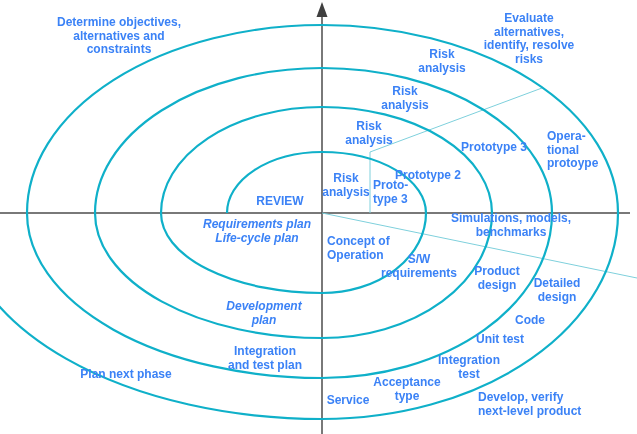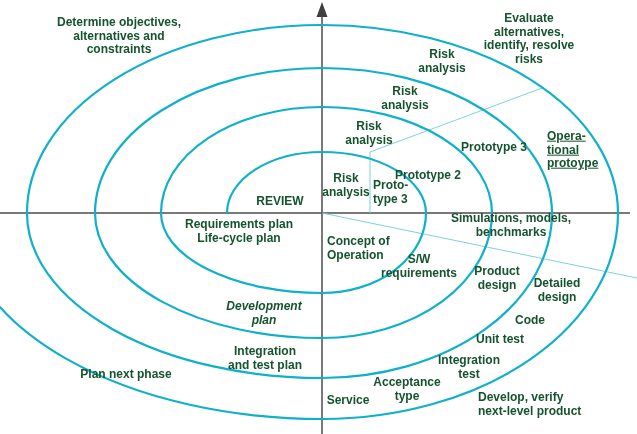--- a/index.html
+++ b/index.html
@@ -12,21 +12,21 @@
   }
   #spiral-svg{position:absolute;left:0;top:0;}
   .lbl{
     position:absolute;
     transform:translate(-50%,-50%);
     text-align:center;
     white-space:pre-line;
     font-size:12px;
     font-weight:600;
     line-height:1.13;
-    color:#14532d;
+    color:#3b82f6;
     pointer-events:none;
   }
   .lbl.left{
     transform:translate(0,-50%);
     text-align:left;
   }
 </style>
 </head>
 <body>
 
@@ -72,25 +72,25 @@
   <div class="lbl" style="left:405px;top:99px;">Risk
 analysis</div>
   <div class="lbl" style="left:369px;top:134px;">Risk
 analysis</div>
   <div class="lbl" style="left:346px;top:186px;">Risk
 analysis</div>
   <div class="lbl" style="left:494px;top:148px;">Prototype 3</div>
   <div class="lbl" style="left:428px;top:167px;margin-top:9px;">Prototype 2</div>
   <div class="lbl left" style="left:373px;top:193px;">Proto-
 type 3</div>
-  <div class="lbl left" style="left:547px;top:150px;text-decoration:underline;">Opera-
+  <div class="lbl left" style="left:547px;top:150px;">Opera-
 tional
 protoype</div>
   <div class="lbl" style="left:280px;top:202px;text-align:center;">REVIEW</div>
-  <div class="lbl" style="left:239px;top:232px;">Requirements plan
+  <div class="lbl" style="left:257px;top:232px;font-style:italic;">Requirements plan
 Life-cycle plan</div>
   <div class="lbl" style="left:264px;top:314px;font-style:italic;">Development
 plan</div>
   <div class="lbl" style="left:265px;top:359px;">Integration
 and test plan</div>
   <div class="lbl" style="left:126px;top:375px;">Plan next phase</div>
   <div class="lbl left" style="left:327px;top:249px;">Concept of
 Operation</div>
   <div class="lbl" style="left:511px;top:226px;">Simulations, models, benchmarks</div>
   <div class="lbl" style="left:419px;top:267px;">S/W

